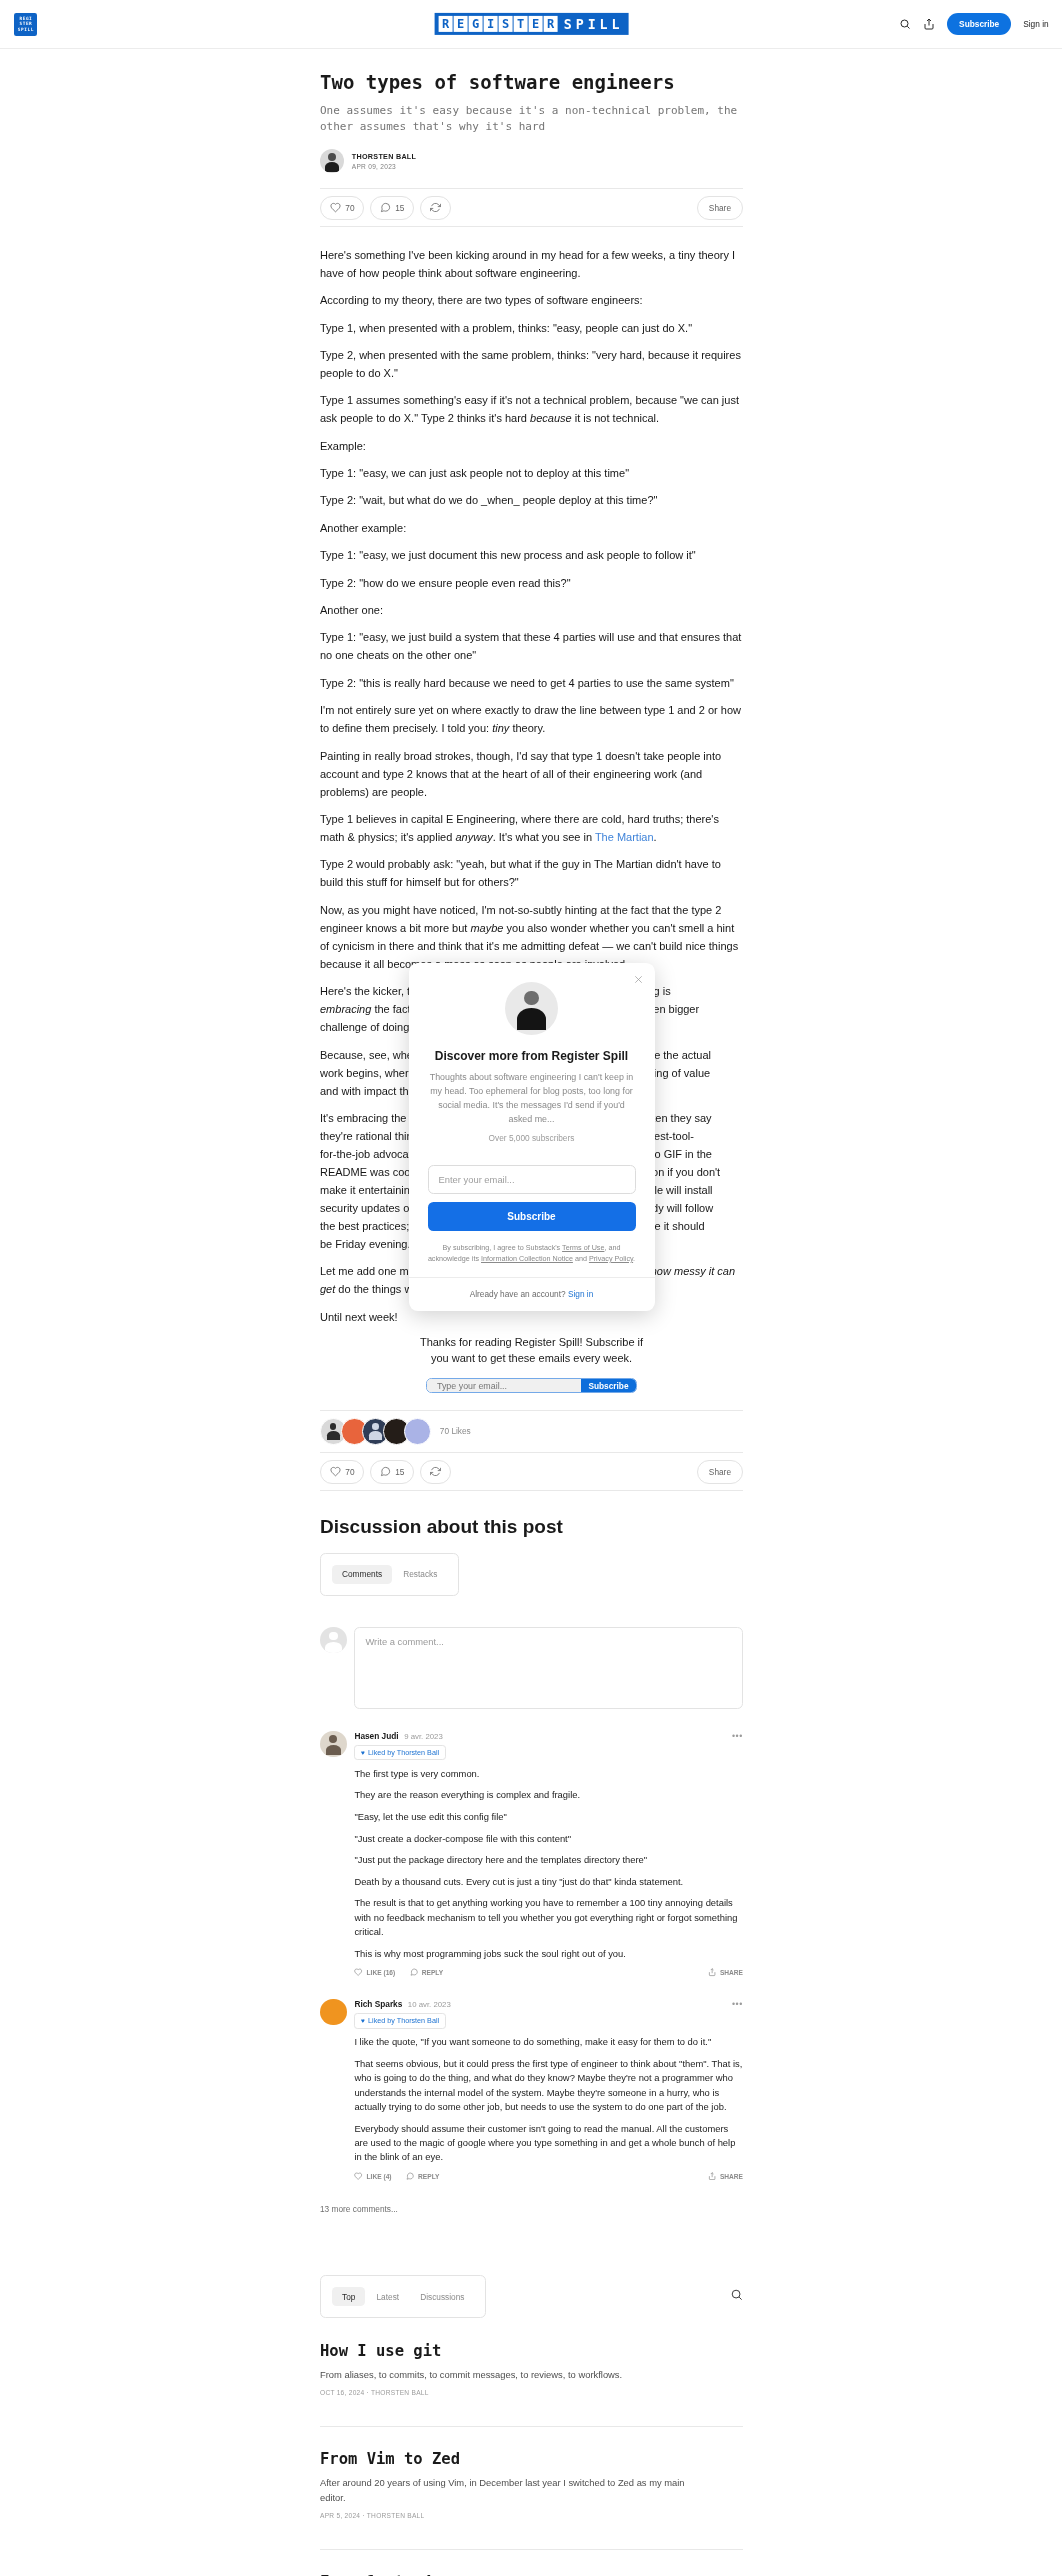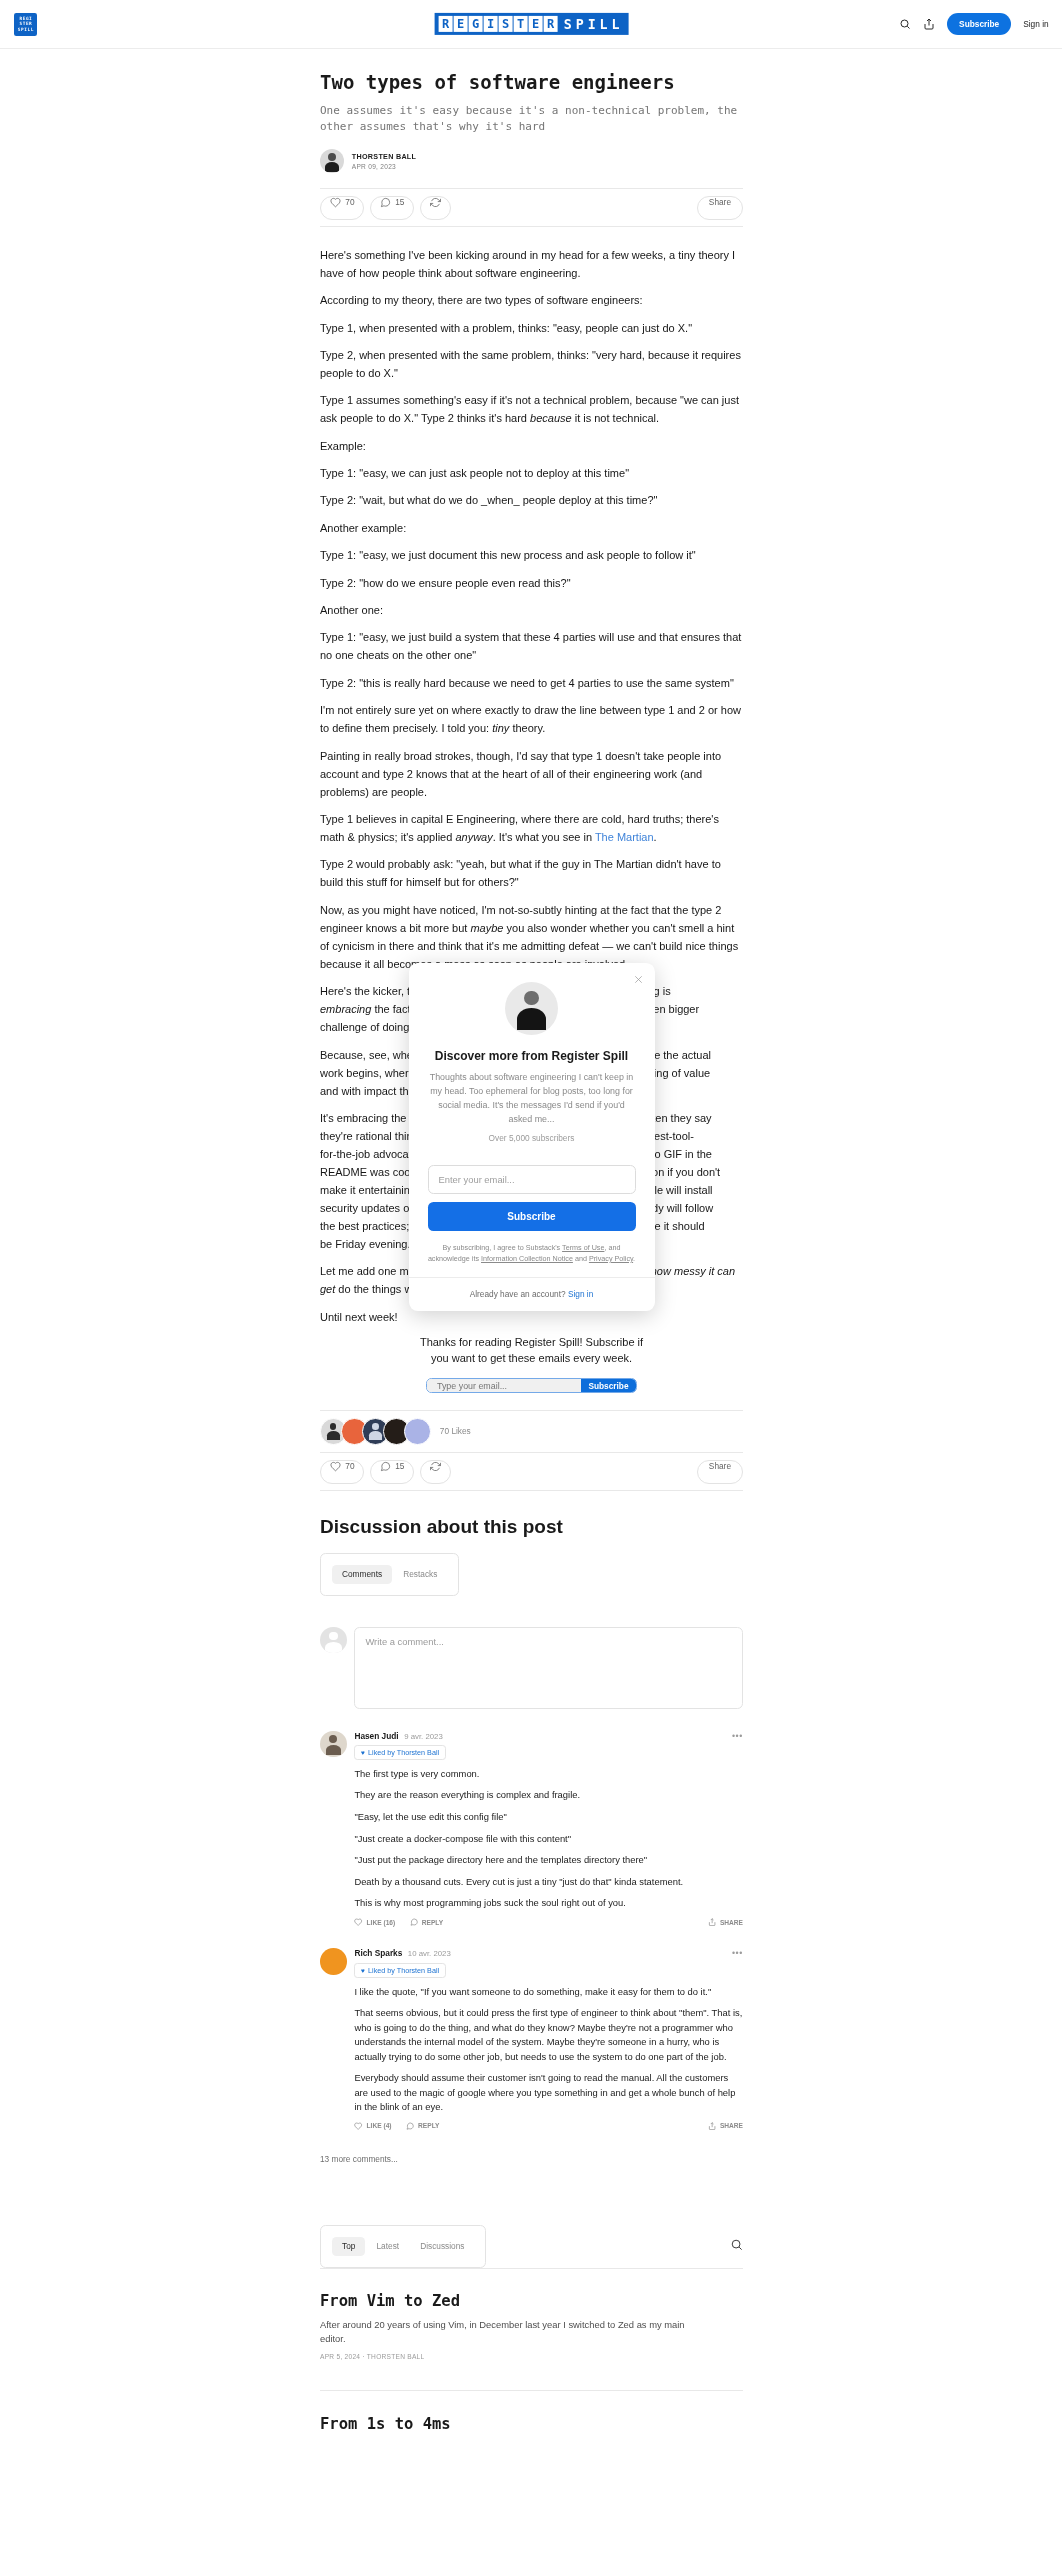--- a/index.html
+++ b/index.html
@@ -35,21 +35,21 @@
   .post-head { padding-top:22px; }
   .post-title { font-size:19px; font-weight:bold; line-height:1.25; }
   .post-subtitle { margin-top:7.8px; font-size:11px; color:#757575; line-height:1.5; }
   .byline { display:flex; align-items:center; gap:7.8px; margin-top:13.3px; }
   .avatar { border-radius:50%; overflow:hidden; flex:0 0 auto; position:relative; }
   .byline .avatar { width:24px; height:24px; }
   .byline-name { font-size:7.2px; font-weight:bold; letter-spacing:.04em; }
   .byline-date { font-size:6.6px; color:#808080; margin-top:2.2px; letter-spacing:.04em; }
   .hr { height:0.6px; background:#e8e8e8; }
   .engage-row { display:flex; align-items:center; gap:5.5px; padding:6.6px 0; }
-  .pill { display:flex; gap:4.4px; border:0.6px solid #e3e3e3; border-radius:12px;
+  .pill { display:flex; align-items:center; gap:4.4px; border:0.6px solid #e3e3e3; border-radius:12px;
     height:24px; padding:0 8.9px; background:#fff; color:#636363; font-size:8.3px; cursor:pointer; font-family:inherit;}
   .pill svg { display:block; }
   .share-pill { margin-left:auto; padding:0 11px; }
 
   
   .post-body { padding-top:19px; font-size:11px; line-height:18px; color:#161616; }
   .post-body .p { margin-bottom:9.4px; }
   .post-body a { color:#3f83d9; text-decoration:none; }
   .cta { text-align:center; margin-top:5.5px; }
   .cta-line { font-size:11px; line-height:15.5px; }
@@ -315,20 +315,21 @@
           </div><span class="c-badge">
             <span class="bheart">♥</span>
             <span>Liked by Thorsten Ball</span>
           </span><div class="c-text">
             <div class="p">The first type is very common.</div>
             <div class="p">They are the reason everything is complex and fragile.</div>
             <div class="p">"Easy, let the use edit this config file"</div>
             <div class="p">"Just create a docker-compose file with this content"</div>
             <div class="p">"Just put the package directory here and the templates directory there"</div>
             <div class="p">Death by a thousand cuts. Every cut is just a tiny "just do that" kinda statement.</div>
+            <div class="p">The result is that to get anything working you have to remember a 100 tiny annoying details with no feedback mechanism to tell you whether you got everything right or forgot something critical.</div>
             <div class="p">This is why most programming jobs suck the soul right out of you.</div>
           </div><div class="c-actions">
             <button class="c-act ">
               <svg width="8.3" height="8.3" viewBox="0 0 24 24" fill="none" stroke="#8a8a8a" stroke-width="2">
                 <path d="M12 21.35l-1.45-1.32C5.4 15.36 2 12.28 2 8.5 2 5.42 4.42 3 7.5 3c1.74 0 3.41.81 4.5 2.09C13.09 3.81 14.76 3 16.5 3 19.58 3 22 5.42 22 8.5c0 3.78-3.4 6.86-8.55 11.54L12 21.35z"></path>
               </svg>
               <span>LIKE (16)</span>
             </button>
             <button class="c-act ">
               <svg width="8.3" height="8.3" viewBox="0 0 24 24" fill="none" stroke="#8a8a8a" stroke-width="2">
@@ -394,20 +395,25 @@
         <button class="seg-tab">Discussions</button>
       </div>
       <button class="arch-search" aria-label="search archive">
         <svg width="13.3" height="13.3" viewBox="0 0 24 24" fill="none" stroke="currentColor" stroke-width="1.8">
             <circle cx="11" cy="11" r="7"></circle>
             <line x1="16.5" y1="16.5" x2="21" y2="21"></line>
           </svg>
       </button>
     </div>
     <div id="archive-posts">
+        <div class="apost">
+          <div class="apost-title mono">How I use git</div>
+          <div class="apost-desc">From aliases, to commits, to commit messages, to reviews, to workflows.</div>
+          <div class="apost-meta">OCT 16, 2024 · THORSTEN BALL</div>
+        </div>
         <div class="hr"></div>
         <div class="apost">
           <div class="apost-title mono">From Vim to Zed</div>
           <div class="apost-desc">After around 20 years of using Vim, in December last year I switched to Zed as my main editor.</div>
           <div class="apost-meta">APR 5, 2024 · THORSTEN BALL</div>
         </div>
         <div class="hr"></div>
         <div class="apost">
           <div class="apost-title mono">From 1s to 4ms</div>
         </div>

